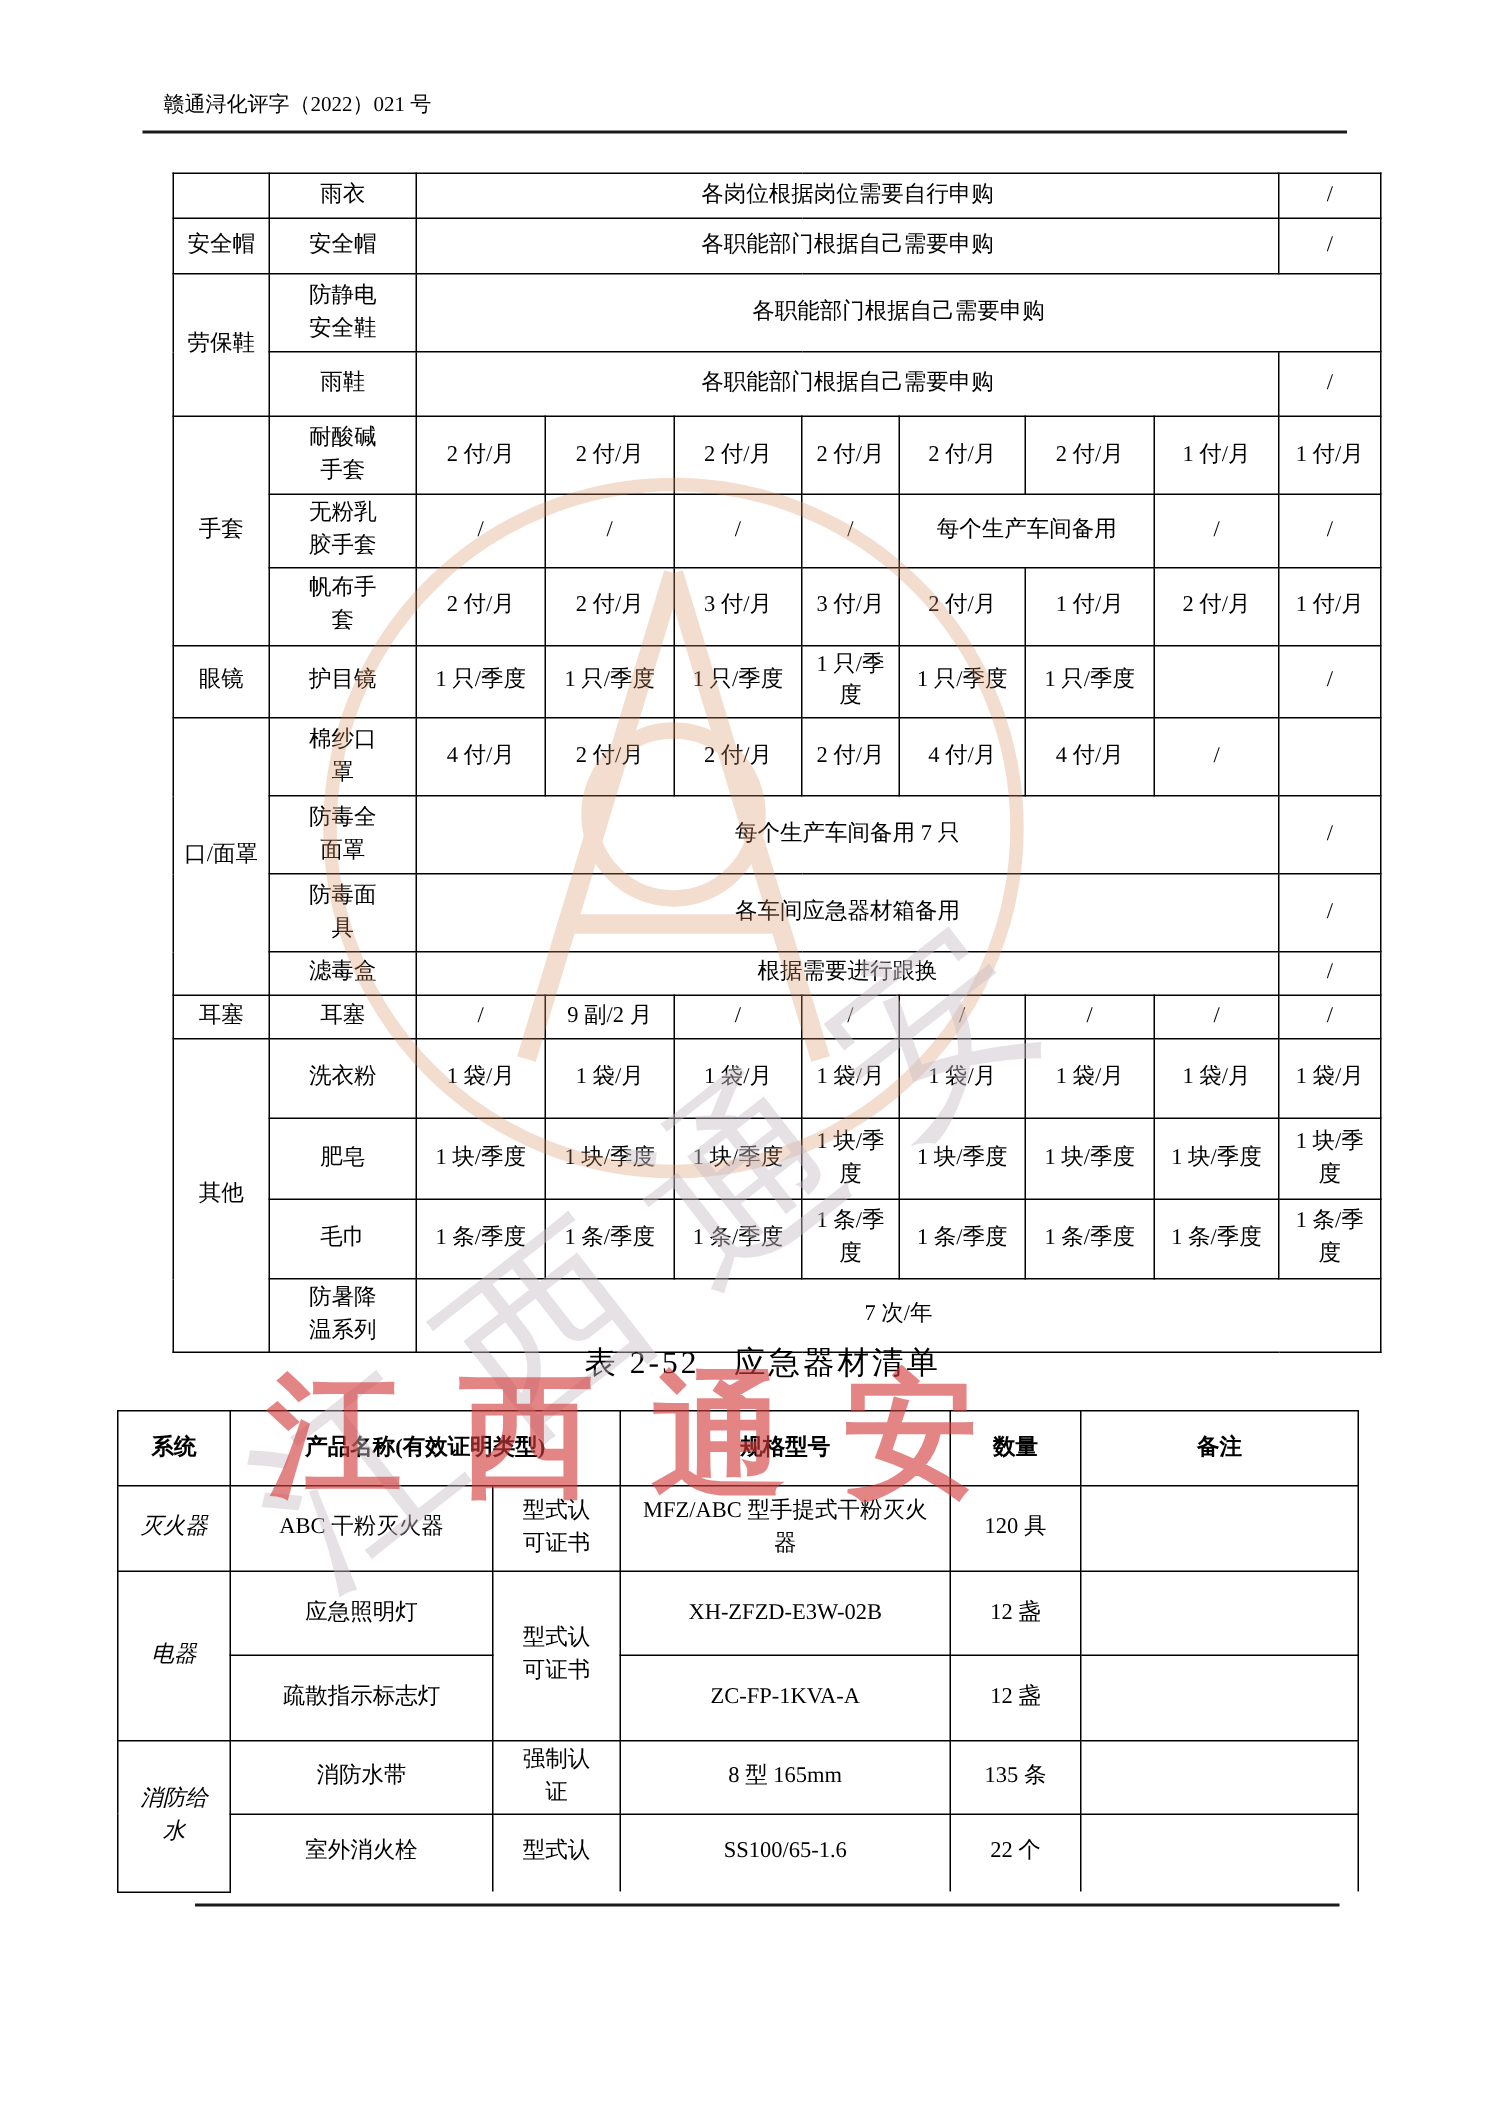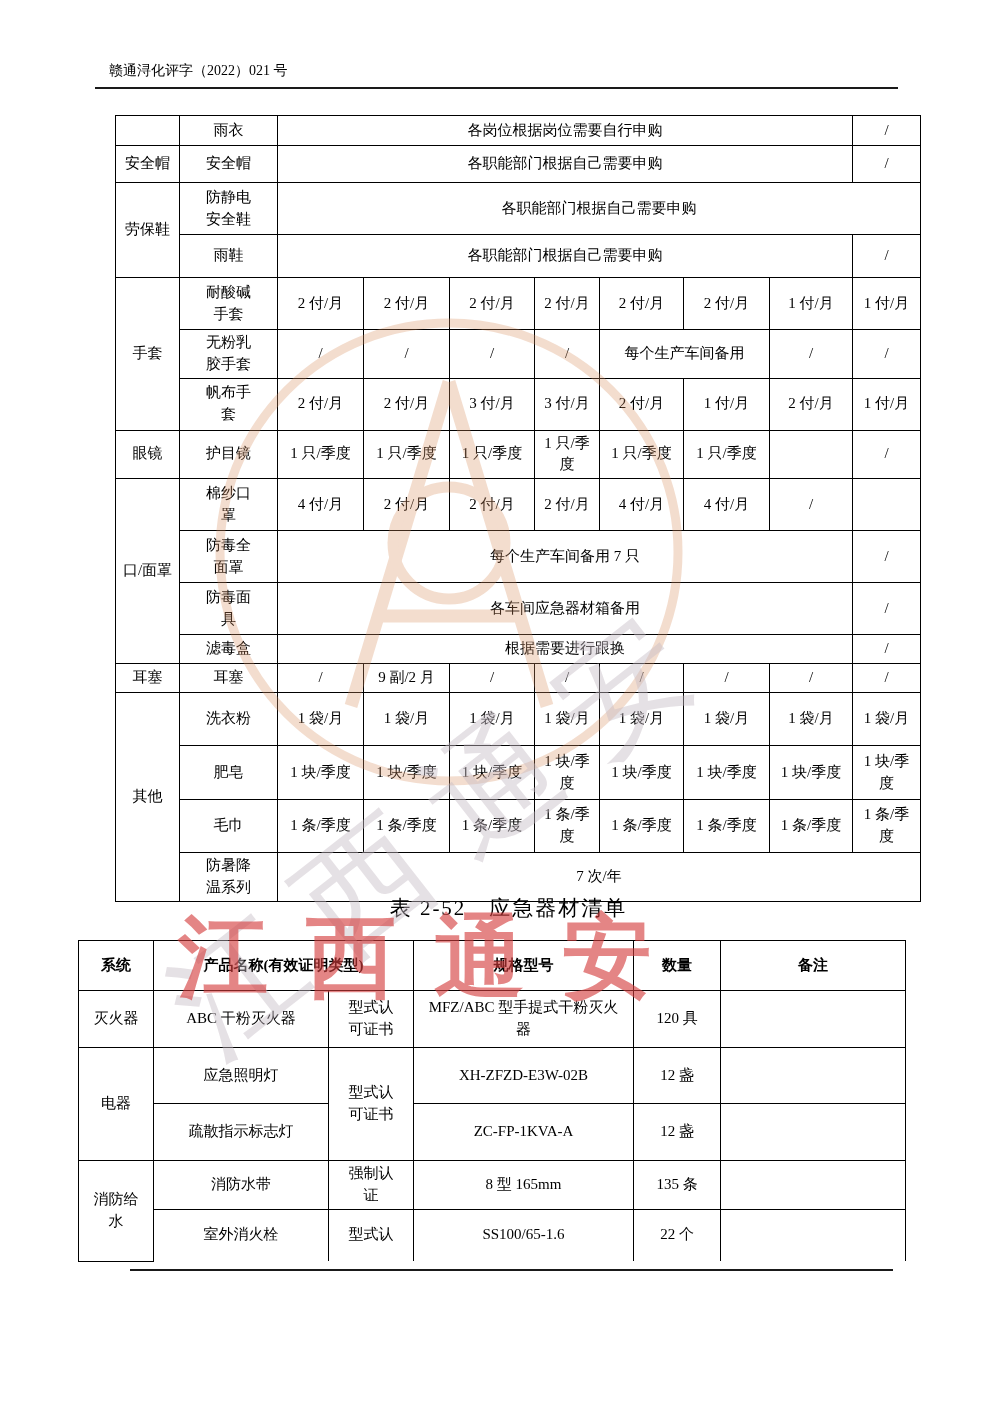--- a/index.html
+++ b/index.html
@@ -29,21 +29,21 @@
   }
   
   .t1{position:absolute;left:115px;top:115px;width:805px;}
   .t1 td.item{padding:2px 22px;}
   .t1 td.cat{padding:2px 6px;}
   
   .t2{position:absolute;left:78px;top:940px;width:827px;}
   .t2 th{font-weight:bold;}
   .t2 td.cert{padding:2px 16px;margin-top:20px;}
   .t2 td.model{padding:2px 10px;}
-  .t2 td.sys{padding:2px 8px;}
+  .t2 td.sys{padding:2px 8px;font-style:italic;}
   .t2 tr.cut td{border-bottom:none;}
   
   .h29{height:29px}.h30{height:30px}.h31{height:43px}.h37{height:37px}
   .h47{height:47px}.h48{height:48px}.h50{height:50px}.h52{height:52px}
   .h53{height:53px}.h54{height:54px}.h56{height:56px}.h57{height:57px}
   
   .table-title{
     position:absolute;left:95px;top:894px;width:827px;
     text-align:center;font-size:21px;font-weight:normal;letter-spacing:2px;
   }

